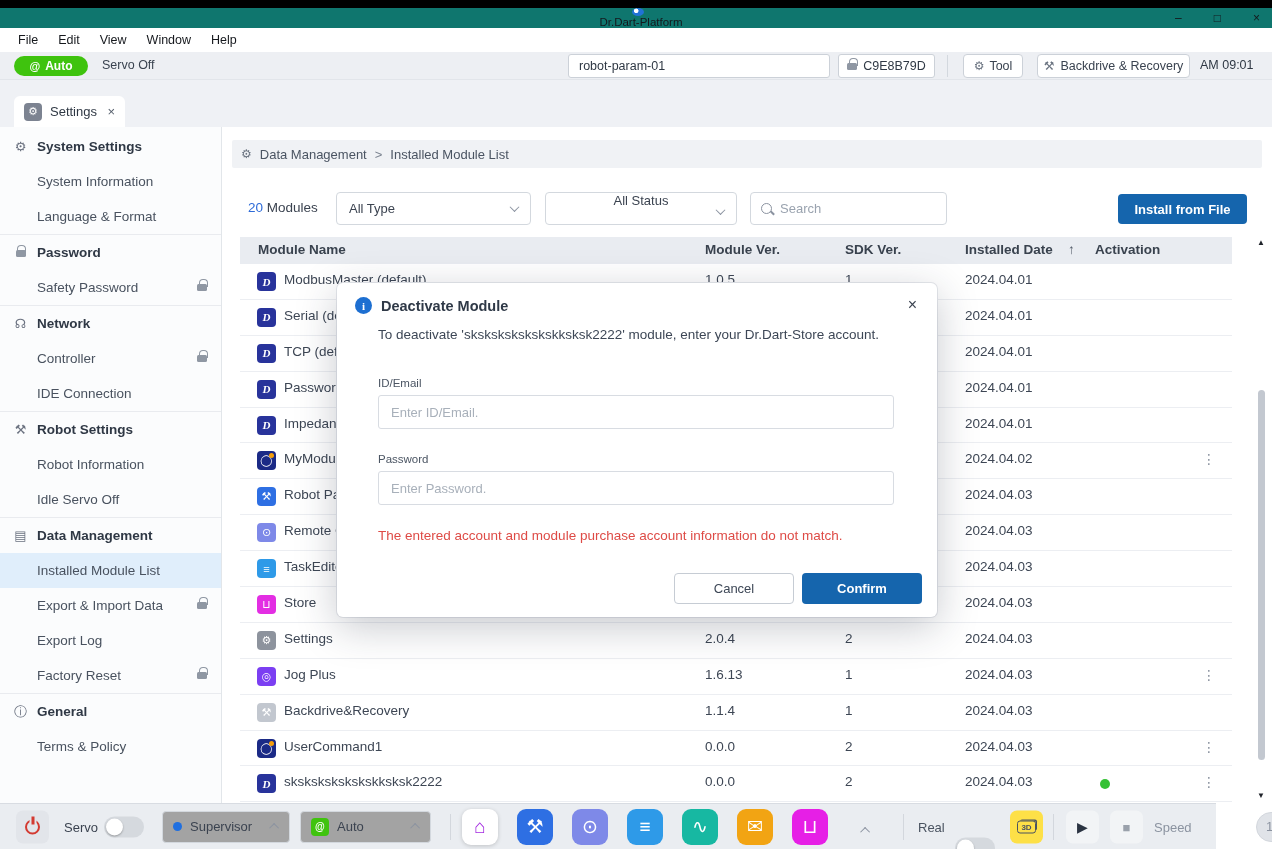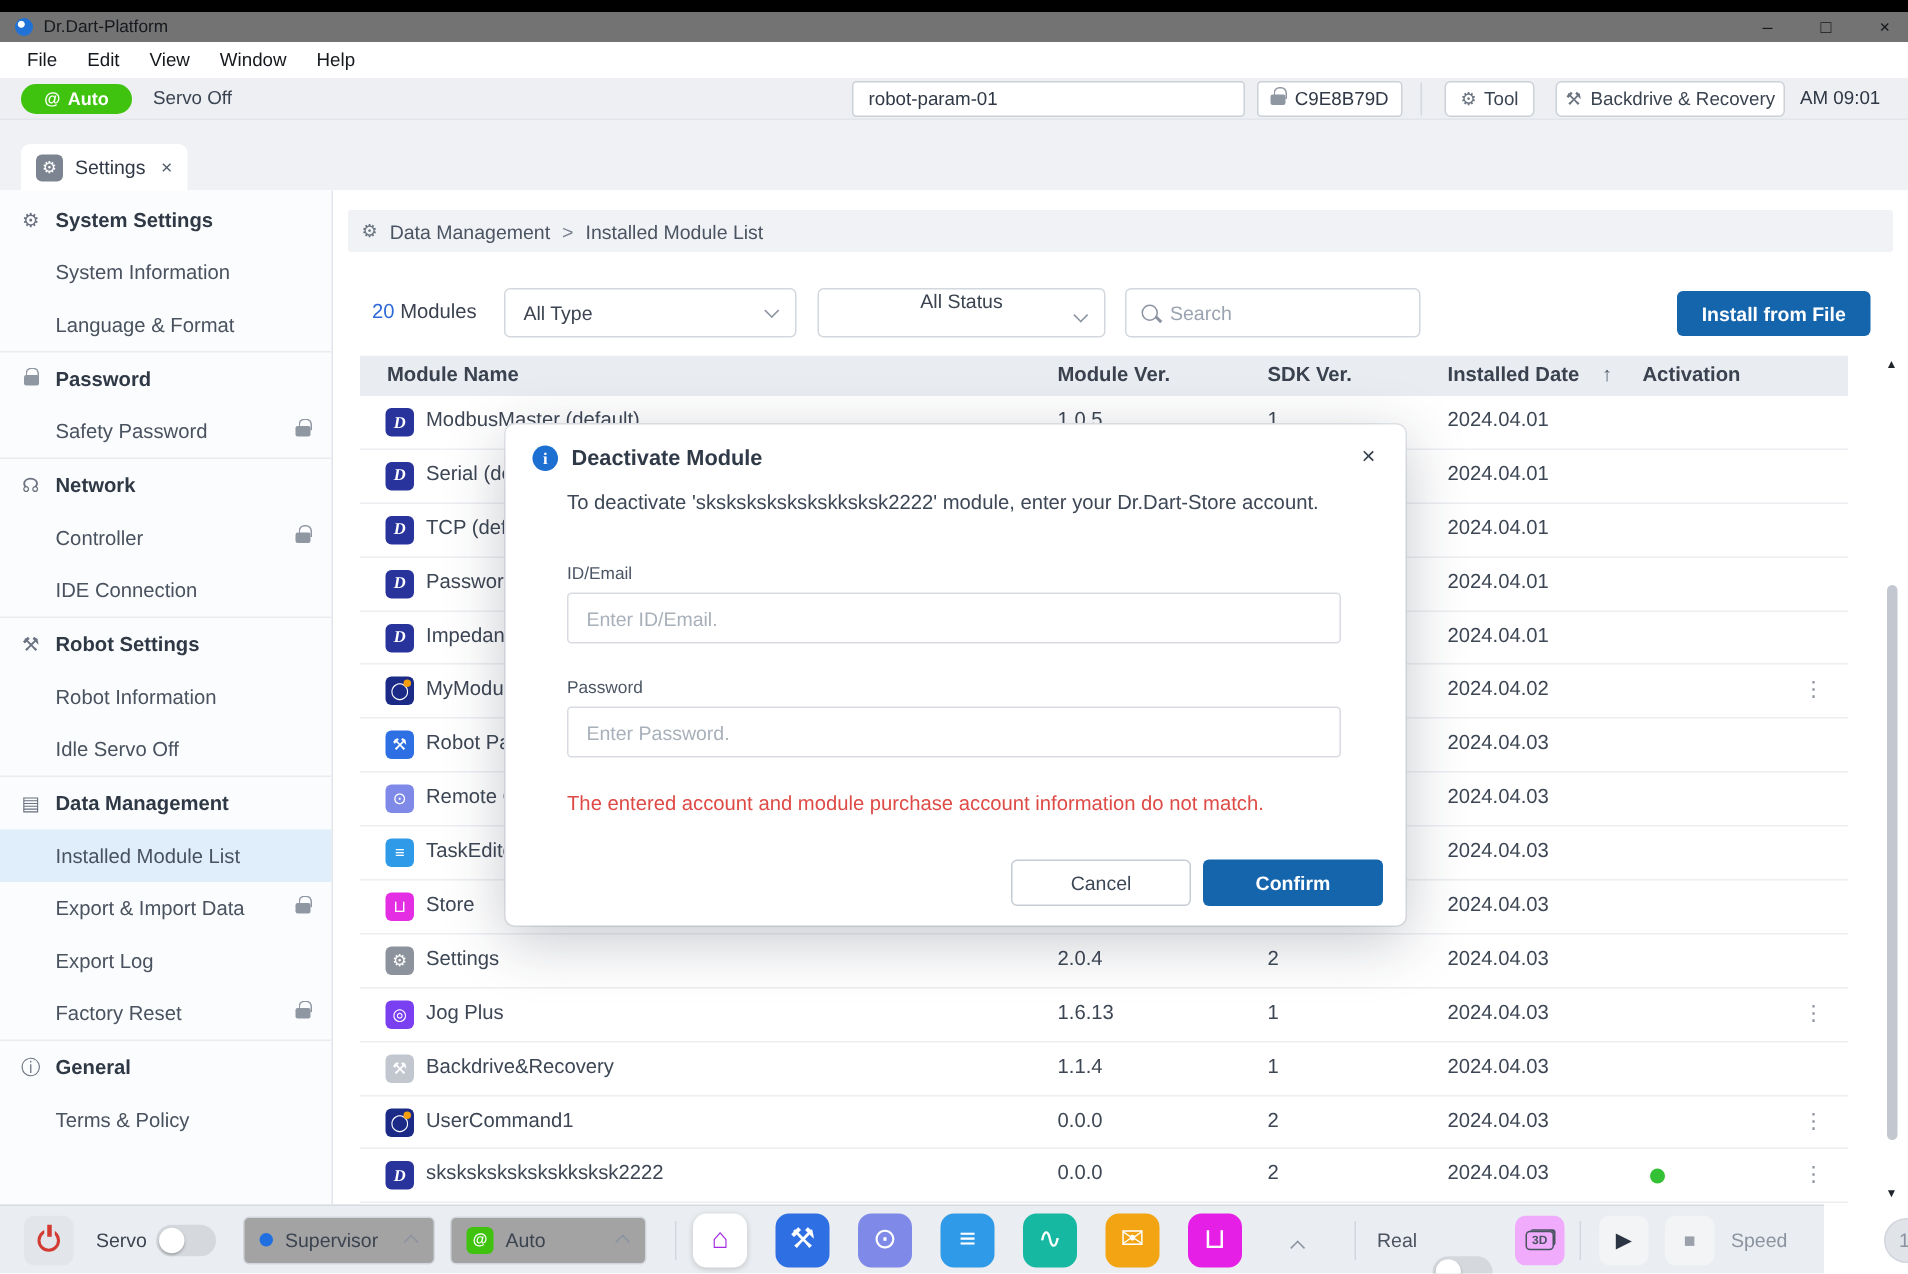--- a/index.html
+++ b/index.html
@@ -2,21 +2,21 @@
 <html style="--accent: #1565ad; --green: #3fc30e; --link: #2e6bd8; --error: #de4b46; --dot: #35c135;"><head>
 <meta charset="utf-8">
 <style>
   * { margin:0; padding:0; box-sizing:border-box; }
   html,body { width:1272px; height:849px; }
   body { font-family:"Liberation Sans","DejaVu Sans",sans-serif; background:#fff; color:#3d4654; overflow:hidden; }
   .app { position:relative; width:1272px; height:849px; background:#fff; }
 
   
   .black-strip { height:8px; background:#000; }
-  .titlebar { height:20px; background:#737373; position:relative; display:flex; align-items:center; padding-left:10px; }
+  .titlebar { height:20px; background:#0f766e; position:relative; display:flex; align-items:center; padding-left:10px;flex-direction:column; }
   .app-logo { width:12px; height:12px; border-radius:50%; background:radial-gradient(circle at 35% 35%, #fff 0 2px, #2172d6 2.6px 6px); margin-right:7px; }
   .app-title { font-size:11.5px; color:#15181d; }
   .win-controls { position:absolute; right:12px; top:0; height:20px; display:flex; align-items:center; gap:32px; font-size:12px; color:#15181d; }
   .win-controls span { cursor:default; }
   .menubar { height:24px; background:#fff; display:flex; align-items:center; padding-left:8px; gap:0; }
   .menu-item { font-size:12.5px; color:#15181d; padding:0 10px; }
   .toolbar { height:28px; background:#edeff3; border-bottom:1px solid #e2e5ea; position:relative; }
   .mode-pill { position:absolute; left:14px; top:4px; height:20px; width:74px; border-radius:10px; background:var(--green); color:#fff; display:flex; align-items:center; justify-content:center; gap:5px; font-size:12px; font-weight:bold; }
   .mode-pill .at { font-size:11px; font-weight:bold; }
   .servo-status { position:absolute; left:102px; top:6px; font-size:12.5px; color:#3a4350; }
@@ -121,21 +121,21 @@
   .bb-select .chev { margin-left:auto; }
   .bb-sep { width:1px; height:26px; background:#d3d7dd; }
   .sep1 { left:450px; } .sep2 { left:903px; } .sep3 { left:1053px; }
   .dock { left:462px; display:flex; gap:19px; }
   .dock-ico { width:36px; height:36px; border-radius:9px; display:flex; align-items:center; justify-content:center; color:#fff; font-size:19px; }
   .dock-ico.active { box-shadow:0 1px 4px rgba(0,0,0,.18); }
   .dock-chev { left:863px; }
   .chev { width:7px; height:7px; border-right:1.7px solid #8b93a0; border-bottom:1.7px solid #8b93a0; display:inline-block; }
   .chev.down { transform:rotate(45deg) translate(-1px,-1px); }
   .chev.up { transform:rotate(-135deg) translateY(-2px); }
-  .btn-3d { left:1010px; width:33px; height:33px; border-radius:7px; background:#f0abfc; display:flex; align-items:center; justify-content:center; }
+  .btn-3d { left:1010px; width:33px; height:33px; border-radius:7px; background:#fde047; display:flex; align-items:center; justify-content:center; }
   .box3d { border:1.5px solid #4a5360; border-radius:3px; padding:1px 3px; font-size:8px; font-weight:bold; color:#4a5360; box-shadow:2px -2px 0 -1px #4a5360; }
   .play-btn { left:1066px; width:33px; height:33px; border-radius:7px; background:#f2f4f6; display:flex; align-items:center; justify-content:center; font-size:14px; color:#2b3442; }
   .stop-btn { left:1110px; width:33px; height:33px; border-radius:7px; background:#f2f4f6; display:flex; align-items:center; justify-content:center; font-size:13px; color:#9aa1ab; }
   .lbl-speed { left:1154px; color:#8b93a0; }
   .speed-box { left:1256px; width:57px; height:30px; background:#e0e3e8; border:1px solid #d3d7dd; border-radius:15px; display:flex; align-items:center; justify-content:center; font-size:13px; color:#8b93a0; }
 
   
   .lock { position:relative; display:inline-block; width:10px; height:7px; background:#8f97a3; border-radius:1.5px; }
   .lock::before { content:""; position:absolute; left:1.5px; top:-5px; width:7px; height:7px; border:1.7px solid #8f97a3; border-bottom:none; border-radius:4px 4px 0 0; }
   .mag { position:relative; width:11px; height:11px; border:1.7px solid #8b93a0; border-radius:50%; display:inline-block; flex:none; }

